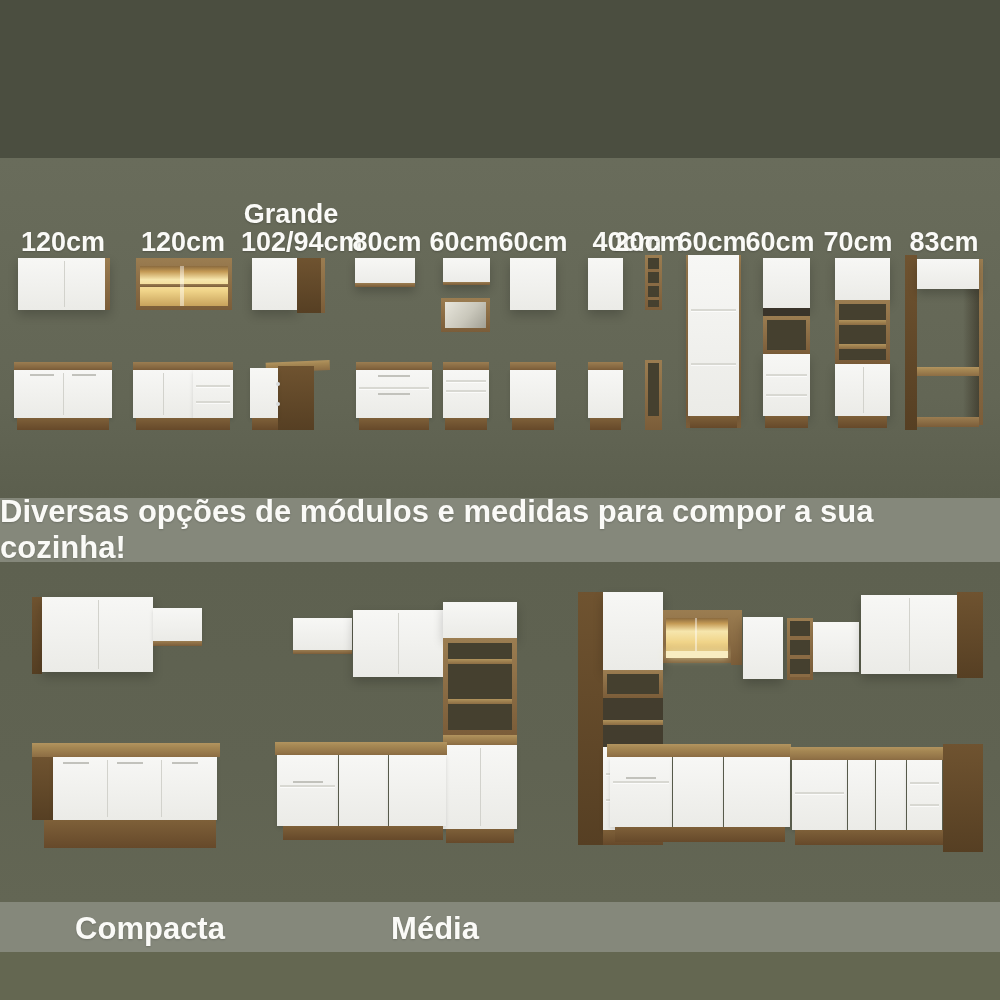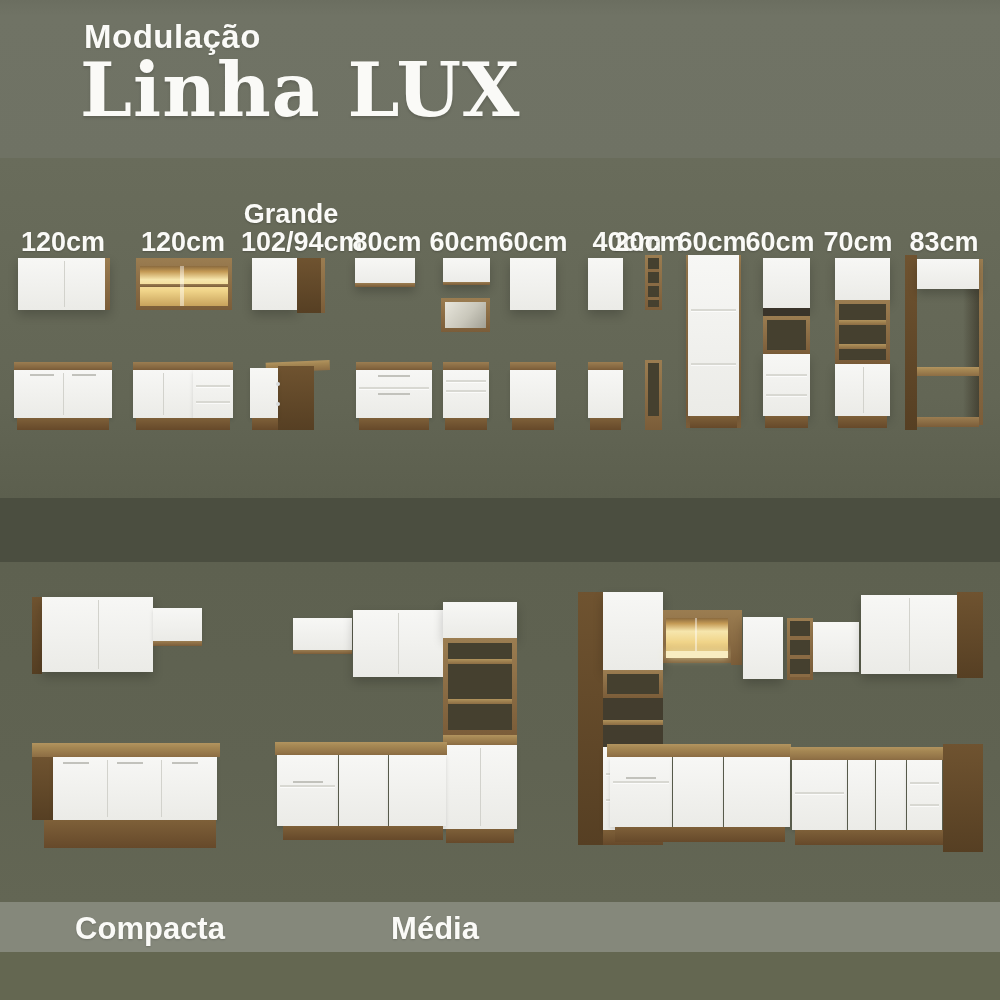--- a/index.html
+++ b/index.html
@@ -48,24 +48,20 @@
   .cubbies-big{position:absolute;background:repeating-linear-gradient(180deg,#45402f 0 15px,#8a6b44 15px 19px);}
   .glass{position:absolute;background:linear-gradient(90deg,transparent 0 46%,rgba(255,255,255,.45) 46% 50%,transparent 50% 100%);}
   .shade{position:absolute;background:linear-gradient(90deg,rgba(40,33,20,0),rgba(40,33,20,.5));}
   .glow{position:absolute;background:#f8edc1;box-shadow:0 0 8px rgba(248,237,180,.8);}
 </style>
 </head>
 <body>
 
 <div class="canvas">
 
-  <section class="sec-header">
-    <div class="kicker">Modulação</div>
-    <h1 class="title">Linha LUX</h1>
-  </section>
 
   <section class="sec-modules">
 
     <div class="lab" style="left:13px;top:70px">120cm</div>
     <div class="lab" style="left:133px;top:70px">120cm</div>
     <div class="lab" style="left:241px;top:42px">Grande</div>
     <div class="lab" style="left:241px;top:70px">102/94cm</div>
     <div class="lab" style="left:337px;top:70px">80cm</div>
     <div class="lab" style="left:414px;top:70px">60cm</div>
     <div class="lab" style="left:483px;top:70px">60cm</div>
@@ -209,20 +205,23 @@
     <div class="abs" style="left:905px;top:97px;width:78px;height:175px">
       <div class="wdd" style="left:0;top:0;width:12px;height:175px"></div>
       <div class="wd" style="left:74px;top:4px;width:4px;height:166px"></div>
       <div class="shade" style="left:58px;top:34px;width:16px;height:130px"></div>
       <div class="wh" style="left:12px;top:4px;width:62px;height:30px"></div>
       <div class="ctr" style="left:12px;top:112px;width:62px;height:9px"></div>
       <div class="wd" style="left:12px;top:162px;width:62px;height:10px"></div>
     </div>
   </section>
 
+  <section class="sec-banner">
+    <div class="banner-text">Diversas opções de módulos e medidas para compor a sua cozinha!</div>
+  </section>
 
   <section class="sec-kitchens">
 
     <div class="abs" style="inset:0">
       <div class="wdd" style="left:32px;top:35px;width:10px;height:77px"></div>
       <div class="wh" style="left:42px;top:35px;width:111px;height:75px">
         <div class="lv" style="left:50%"></div>
       </div>
       <div class="wh flat" style="left:153px;top:46px;width:49px;height:33px"></div>
       <div class="wd" style="left:153px;top:79px;width:49px;height:5px"></div>

